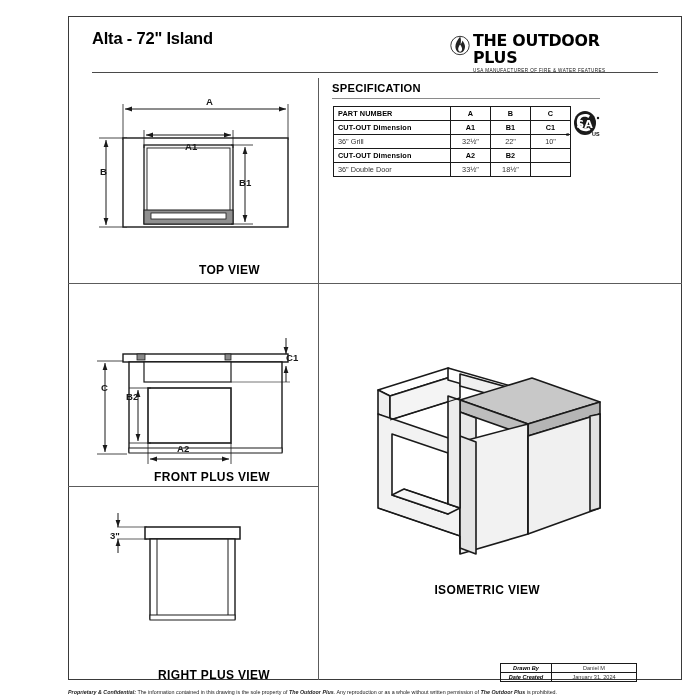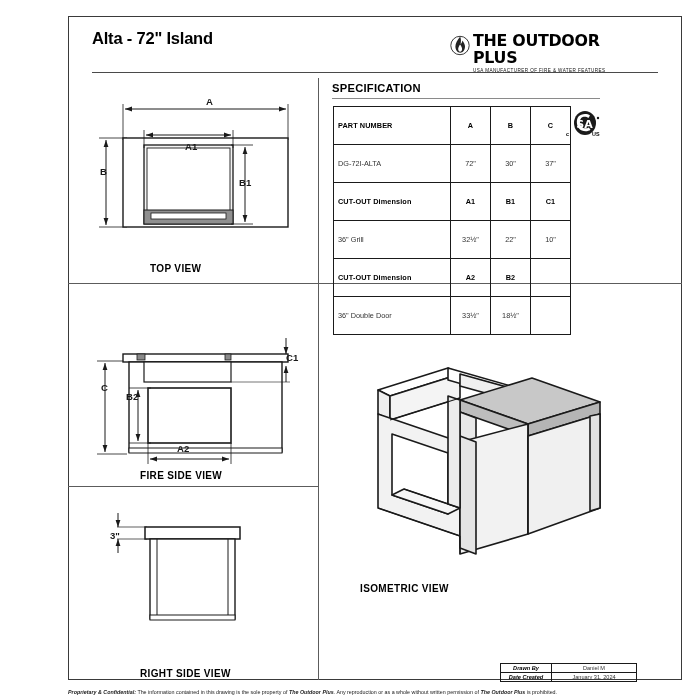--- a/index.html
+++ b/index.html
@@ -26,34 +26,34 @@
   
   .div-v-main{position:absolute;left:318px;top:78px;width:0;height:602px;border-left:1.3px solid #5c5c5c;}
   .div-h-top{position:absolute;left:68px;top:283px;width:614px;height:0;border-top:1.3px solid #5c5c5c;}
   .div-h-front{position:absolute;left:68px;top:486px;width:250px;height:0;border-top:1.3px solid #5c5c5c;}
 
   
   .spec-head{position:absolute;left:332px;top:82px;font-size:11.2px;font-weight:bold;letter-spacing:0.25px;}
   .spec-rule{position:absolute;left:332px;top:98px;width:268px;height:0;border-top:1px solid #8a8a8a;}
 
   table.spec{position:absolute;left:333px;top:106px;border-collapse:collapse;font-size:7.3px;}
-  table.spec td{border:1px solid #1a1a1a;height:13px;padding:12px 4px;white-space:nowrap;vertical-align:middle;}
+  table.spec td{border:1px solid #1a1a1a;height:13px;padding:0 4px;white-space:nowrap;vertical-align:middle;}
   td.lbl{width:108px;font-weight:bold;letter-spacing:0.1px;}
   td.val{width:108px;font-weight:normal;color:#333;}
   td.dim{width:31px;text-align:center;font-weight:bold;}
   td.num{width:31px;text-align:center;font-weight:normal;color:#333;}
   td.empty{border:none;}
 
   
   .csa{position:absolute;left:563px;top:108px;width:44px;height:34px;}
   .csa-c{position:absolute;left:566px;top:131px;font-size:5.4px;font-weight:bold;}
   .csa-us{position:absolute;left:592px;top:131px;font-size:5.4px;font-weight:bold;}
 
   
-  .caption{position:absolute;font-size:10px;font-weight:bold;letter-spacing:0.35px;text-align:left;}
+  .caption{position:absolute;font-size:12px;font-weight:bold;letter-spacing:0.35px;text-align:right;}
   .cap-top{left:150px;top:263px;width:110px;}
   .cap-front{left:140px;top:470px;width:130px;}
   .cap-right{left:140px;top:668px;width:130px;}
   .cap-iso{left:360px;top:583px;width:180px;}
 
   
   .dimlbl{position:absolute;font-size:9.6px;font-weight:bold;color:#1a1a1a;font-family:"Liberation Sans",sans-serif;}
 
   
   table.tb{position:absolute;left:500px;top:663px;border-collapse:collapse;font-size:5.6px;}
@@ -102,26 +102,20 @@
 
   <table class="spec">
     <tbody>
         <tr>
       <td class="lbl">PART NUMBER</td>
       <td class="dim">A</td>
       <td class="dim">B</td>
       <td class="dim">C</td>
     </tr>
     <tr>
-      <td class="val">DG-72I-ALTA</td>
-      <td class="num">72"</td>
-      <td class="num">30"</td>
-      <td class="num">37"</td>
-    </tr>
-    <tr>
       <td class="lbl">CUT-OUT Dimension</td>
       <td class="dim">A1</td>
       <td class="dim">B1</td>
       <td class="dim">C1</td>
     </tr>
     <tr>
       <td class="val">36" Grill</td>
       <td class="num">32½"</td>
       <td class="num">22"</td>
       <td class="num">10"</td>
@@ -225,42 +219,42 @@
     <line x1="63" y1="113" x2="63" y2="134" stroke="#1a1a1a" stroke-width="0.8"></line>
     <line x1="146" y1="113" x2="146" y2="134" stroke="#1a1a1a" stroke-width="0.8"></line>
     <line x1="65" y1="129" x2="144" y2="129" stroke="#1a1a1a" stroke-width="1"></line>
     <polygon points="65,129 72,126.6 72,131.4" fill="#1a1a1a"></polygon>
     <polygon points="144,129 137,126.6 137,131.4" fill="#1a1a1a"></polygon>
   </svg>
   <div class="dimlbl" style="left:101px;top:382px;">C</div>
   <div class="dimlbl" style="left:286px;top:352px;">C1</div>
   <div class="dimlbl" style="left:126px;top:391px;">B2</div>
   <div class="dimlbl" style="left:177px;top:443px;">A2</div>
-  <div class="caption cap-front">FIRE SIDE VIEW</div>
+  <div class="caption cap-front">FRONT PLUS VIEW</div>
 
   <svg style="position:absolute;left:85px;top:505px;" width="235" height="150" viewBox="0 0 235 150">
 
     <line x1="32" y1="22" x2="62" y2="22" stroke="#1a1a1a" stroke-width="0.7"></line>
     <line x1="32" y1="34" x2="62" y2="34" stroke="#1a1a1a" stroke-width="0.7"></line>
     <line x1="33" y1="8" x2="33" y2="22" stroke="#1a1a1a" stroke-width="1"></line>
     <polygon points="33,22 30.6,15 35.4,15" fill="#1a1a1a"></polygon>
     <line x1="33" y1="34" x2="33" y2="48" stroke="#1a1a1a" stroke-width="1"></line>
     <polygon points="33,34 30.6,41 35.4,41" fill="#1a1a1a"></polygon>
 
     <rect x="60" y="22" width="95" height="12" fill="#ffffff" stroke="#1a1a1a" stroke-width="1.5"></rect>
 
     <rect x="65" y="34" width="85" height="80" fill="#ffffff" stroke="#1a1a1a" stroke-width="1.4"></rect>
 
     <line x1="72" y1="34" x2="72" y2="114" stroke="#1a1a1a" stroke-width="1"></line>
     <line x1="143" y1="34" x2="143" y2="114" stroke="#1a1a1a" stroke-width="1"></line>
 
     <rect x="65" y="110" width="85" height="5" fill="#ffffff" stroke="#1a1a1a" stroke-width="1"></rect>
   </svg>
   <div class="dimlbl" style="left:110px;top:530px;">3"</div>
-  <div class="caption cap-right">RIGHT SIDE VIEW</div>
+  <div class="caption cap-right">RIGHT PLUS VIEW</div>
 
   <svg style="position:absolute;left:352px;top:358px;" width="290" height="215" viewBox="0 0 290 215">
     <g stroke="#1a1a1a" stroke-width="1.6" stroke-linejoin="round">
 
       <polygon points="26,32 96,10 108,16 38,38" fill="#ffffff"></polygon>
       <polygon points="26,32 38,38 38,62 26,56" fill="#eeeeee"></polygon>
       <polygon points="38,38 108,16 108,40 38,62" fill="#f4f4f4"></polygon>
 
       <polygon points="96,10 180,34 180,46 96,22" fill="#ffffff"></polygon>
       <polygon points="108,16 180,36 180,48 108,28" fill="#f0f0f0"></polygon>

